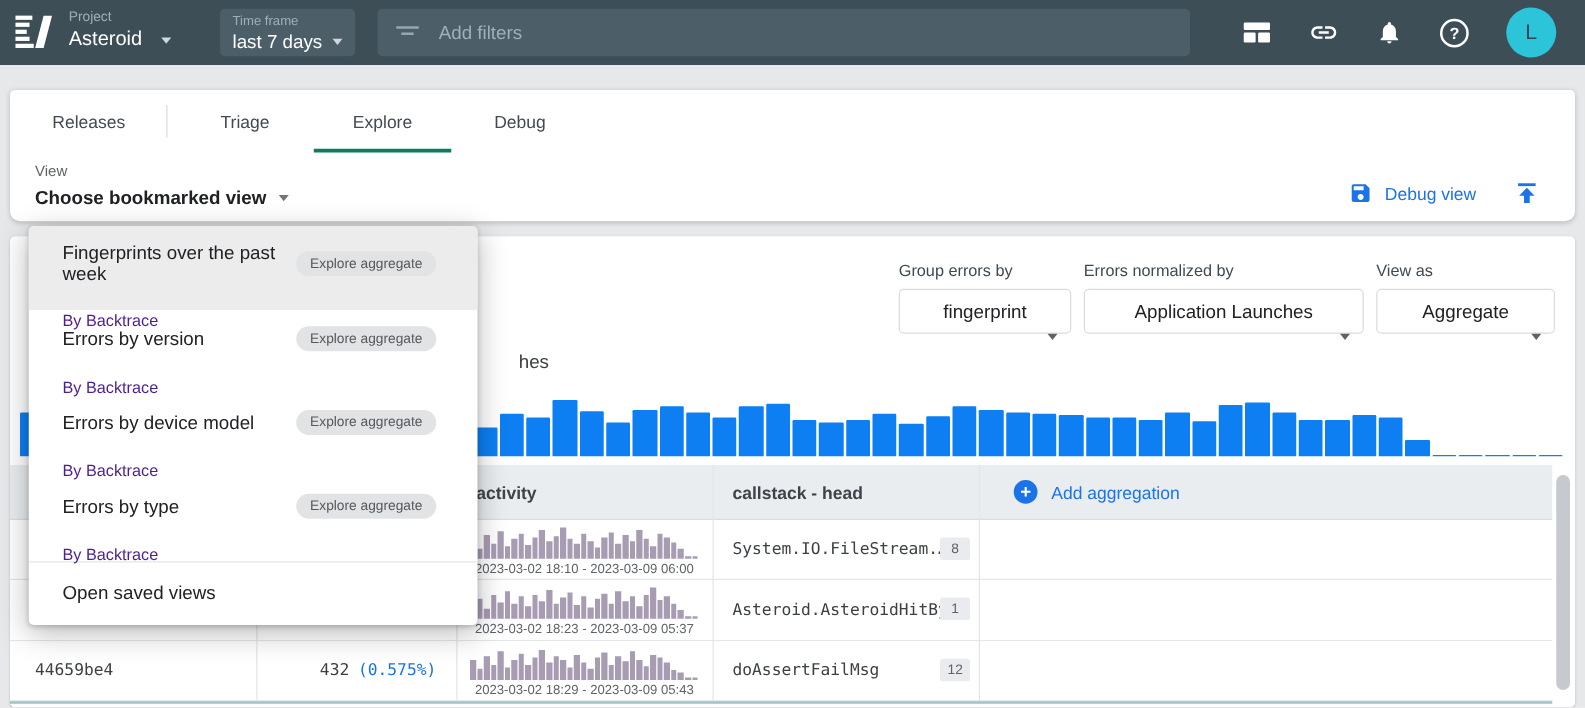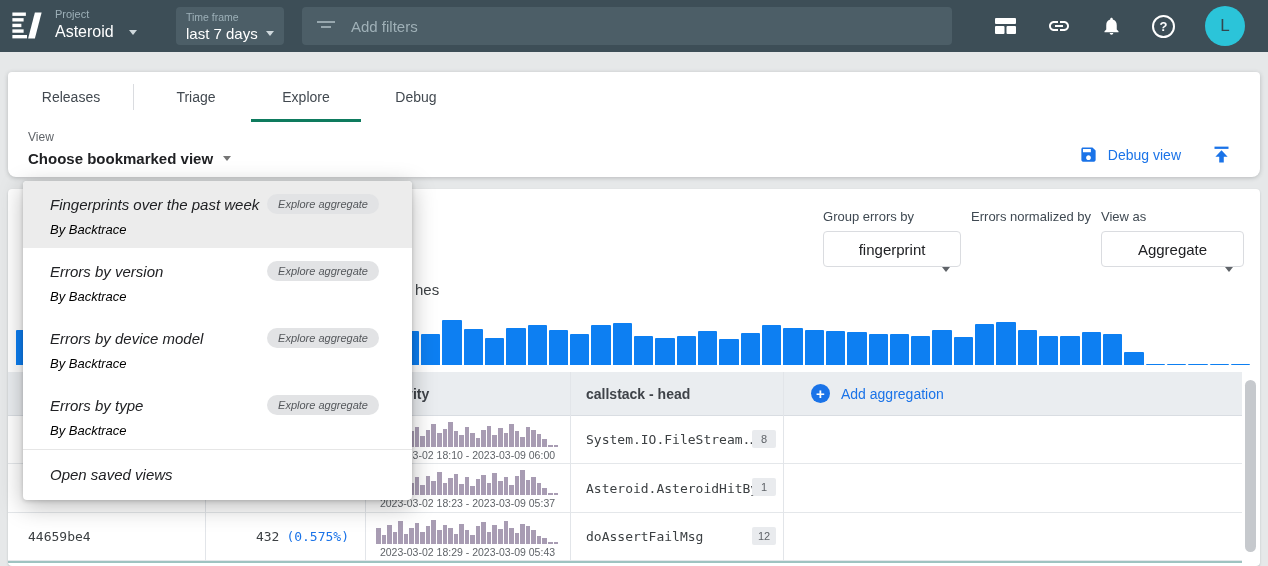--- a/index.html
+++ b/index.html
@@ -92,28 +92,28 @@
   .cs{position:absolute;left:578px;top:0;height:100%;display:flex;align-items:center;
       font-family:"DejaVu Sans Mono",monospace;font-size:13px;color:#3c4043;}
   .cs-badge{position:absolute;left:744px;top:14px;min-width:12px;padding:3px 6px;background:#e9ebee;
             border-radius:2px;font-size:11px;color:#5f6368;text-align:center;}
   .vline{position:absolute;top:0;width:1px;background:#e2e5e9;height:189px;}
   .teal-line{position:absolute;left:0;top:189px;width:1234px;height:2px;background:#9fc3c1;}
   .scroll{position:absolute;left:1234px;top:0;width:18px;height:191px;background:#fff;}
   .thumb{position:absolute;left:3px;top:8px;width:11px;height:172px;border-radius:6px;background:#c6c9cd;cursor:pointer;}
 
   
-  .menu{position:absolute;left:23px;top:181px;width:389px;background:#fff;border-radius:4px;
-        box-shadow:0 6px 24px rgba(0,0,0,.28),0 1px 4px rgba(0,0,0,.18);z-index:20;font-style:italic;}
+  .menu{position:absolute;left:23px;top:181px;width:359px;background:#fff;border-radius:4px;
+        box-shadow:0 6px 24px rgba(0,0,0,.28),0 1px 4px rgba(0,0,0,.18);z-index:20;}
   .menu-item{height:67px;box-sizing:border-box;padding:13px 33px 0 27px;cursor:pointer;}
   .menu-item.hl{background:#ececec;border-radius:4px 4px 0 0;}
   .mi-top{display:flex;align-items:center;}
   .mi-title{flex:1;font-size:15px;color:#202124;}
   .mi-badge{background:#e2e3e5;border-radius:11px;padding:4px 11px;font-size:11px;color:#55585c;white-space:nowrap;}
-  .mi-sub{font-size:13px;color:#000000;margin-top:8px;}
+  .mi-sub{font-size:13px;color:#4c1d95;margin-top:21px;}
   .menu-divider{height:1px;background:#e6e6e6;}
   .menu-footer{padding:16px 27px 17px;font-size:15px;color:#202124;cursor:pointer;}
 </style>
 </head>
 <body>
 
 <div class="stage">
 
   <div class="topbar">
     <svg class="logo" viewBox="0 0 32 32">
@@ -219,20 +219,34 @@
         <div class="ctl-btn">
           <svg width="18" height="18" viewBox="0 0 24 24">
             <path fill="#5f6368" d="M20 8h-2.81c-.45-.78-1.07-1.45-1.82-1.96L17 4.41 15.59 3l-2.17 2.17C12.96 5.06 12.49 5 12 5s-.96.06-1.41.17L8.41 3 7 4.41l1.62 1.63C7.88 6.55 7.26 7.22 6.81 8H4v2h2.09c-.05.33-.09.66-.09 1v1H4v2h2v1c0 .34.04.67.09 1H4v2h2.81c1.04 1.79 2.97 3 5.19 3s4.15-1.21 5.19-3H20v-2h-2.09c.05-.33.09-.66.09-1v-1h2v-2h-2v-1c0-.34-.04-.67-.09-1H20V8zm-6 8h-4v-2h4v2zm0-4h-4v-2h4v2z"></path>
             </svg>
           <span class="ctl-value">fingerprint</span>
           <span class="caret"></span>
         </div>
       </div>
       <div class="ctl">
         <div class="ctl-label">Errors normalized by</div>
+        <div class="ctl-btn">
+          <svg width="17" height="17" viewBox="0 0 18 18">
+            <g fill="#5f6368">
+                <rect x="1" y="2" width="3.2" height="3.2"></rect>
+                <rect x="6.5" y="2.6" width="10.5" height="2"></rect>
+            <rect x="1" y="7.4" width="3.2" height="3.2"></rect>
+                <rect x="6.5" y="8" width="10.5" height="2"></rect>
+            <rect x="1" y="12.8" width="3.2" height="3.2"></rect>
+                <rect x="6.5" y="13.4" width="10.5" height="2"></rect>
+              </g>
+            </svg>
+          <span class="ctl-value">Application Launches</span>
+          <span class="caret"></span>
+        </div>
       </div>
       <div class="ctl">
         <div class="ctl-label">View as</div>
         <div class="ctl-btn">
           <svg width="17" height="17" viewBox="0 0 18 18">
             <g fill="#5f6368">
                 <rect x="1" y="2" width="3.2" height="3.2"></rect>
                 <rect x="6.5" y="2.6" width="10.5" height="2"></rect>
             <rect x="1" y="7.4" width="3.2" height="3.2"></rect>
                 <rect x="6.5" y="8" width="10.5" height="2"></rect>

